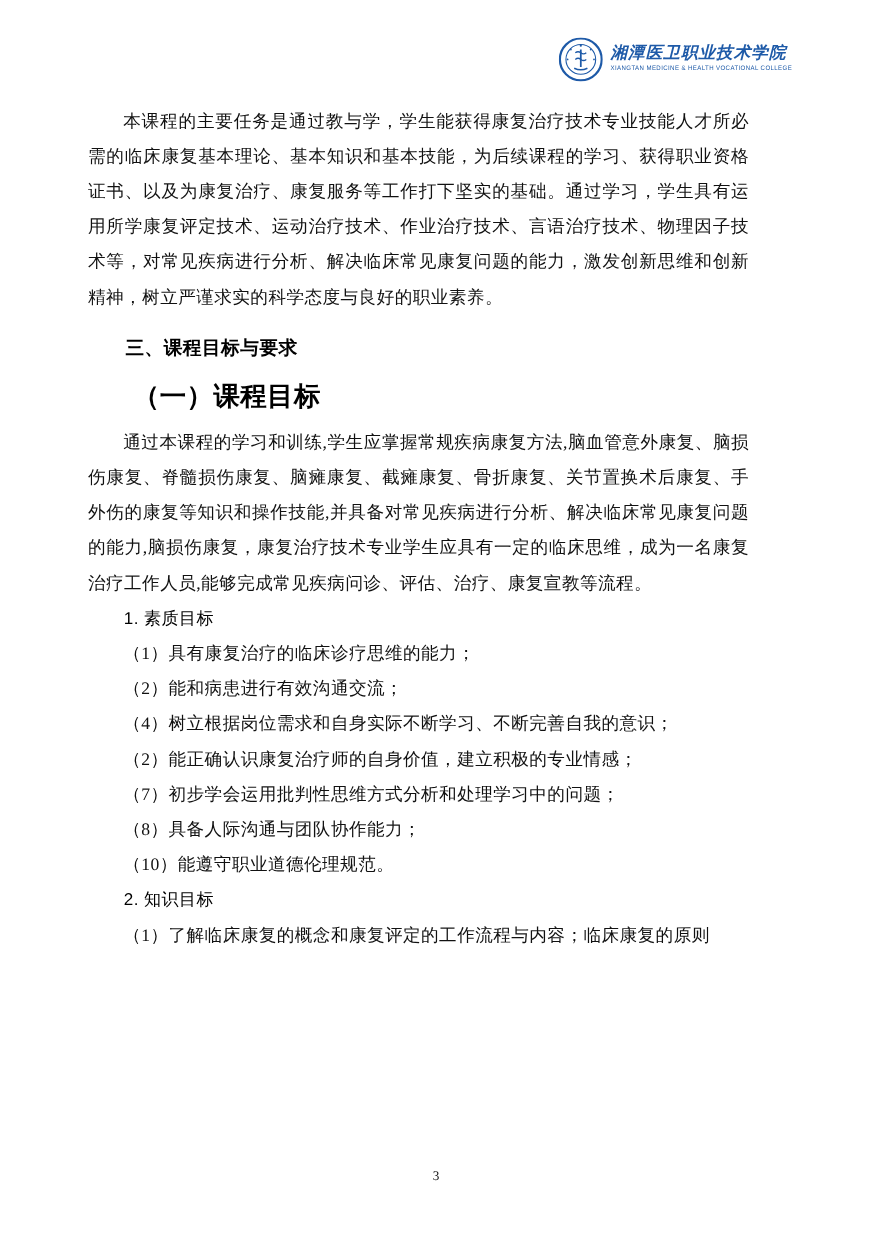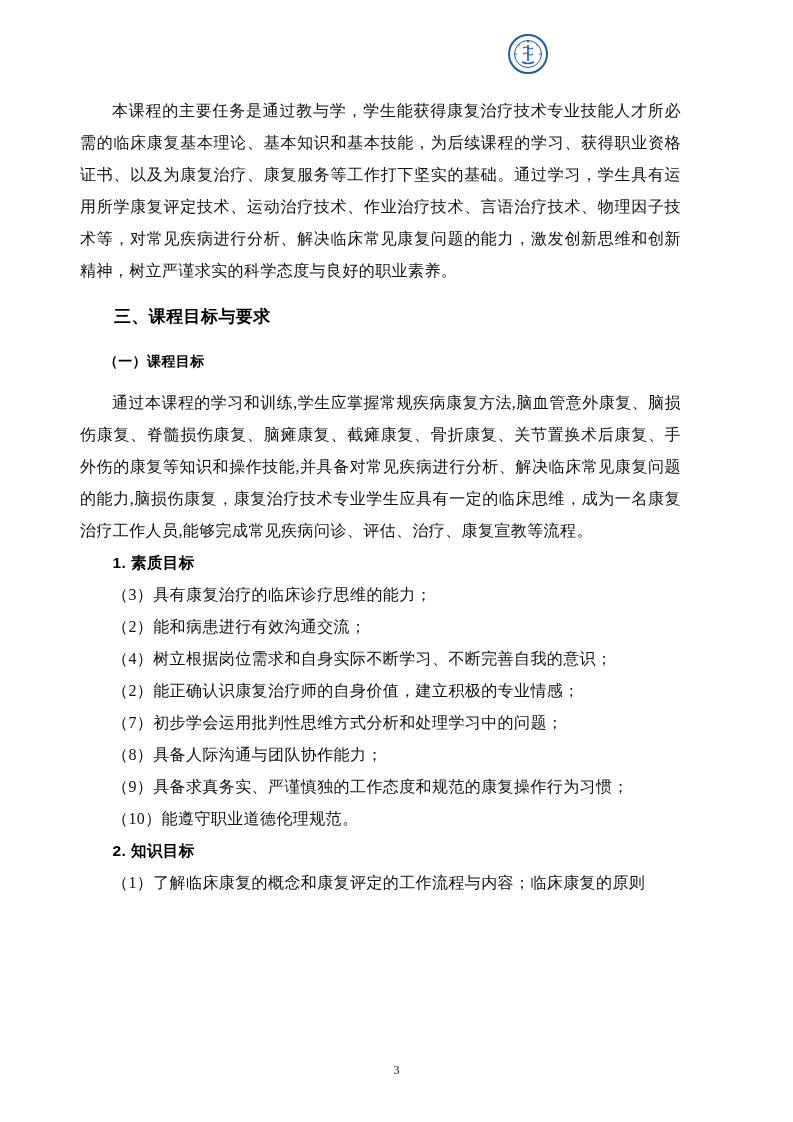--- a/index.html
+++ b/index.html
@@ -72,30 +72,30 @@
   .section-heading {
     font-family: "Liberation Sans", sans-serif;
     font-size: 17px;
     font-weight: bold;
     margin: 14px 0 12px 0;
     text-indent: 2em;
     color: #000000;
   }
   .subsection-heading {
     font-family: "Liberation Sans", sans-serif;
-    font-size: 14px;
+    font-size: 24px;
     font-weight: bold;
     margin: 12px 0 10px 0;
     text-indent: 1.7em;
     color: #000000;
   }
   .goal-heading {
     font-family: "Liberation Sans", sans-serif;
     font-size: 15.5px;
-    font-weight: bold;
+    font-weight: normal;
     margin: 0;
     text-indent: 2.1em;
     color: #000000;
   }
   .list-item {
     margin: 0;
     text-indent: 2em;
   }
   
   .footer {
@@ -122,42 +122,45 @@
       <circle cx="20" cy="7.5" r="1" fill="#1e5aa8"></circle>
       <circle cx="11" cy="11" r="0.8" fill="#1e5aa8"></circle>
       <circle cx="29" cy="11" r="0.8" fill="#1e5aa8"></circle>
       <circle cx="8" cy="20" r="0.8" fill="#1e5aa8"></circle>
       <circle cx="32" cy="20" r="0.8" fill="#1e5aa8"></circle>
       <path d="M20 11 L20 27" stroke="#1e5aa8" stroke-width="1.6" fill="none"></path>
       <path d="M15 14 C20 10, 20 18, 25 14" stroke="#1e5aa8" stroke-width="1.2" fill="none"></path>
       <path d="M15 20 C20 16, 20 24, 25 20" stroke="#1e5aa8" stroke-width="1.2" fill="none"></path>
       <path d="M14 28 Q20 31 26 28" stroke="#1e5aa8" stroke-width="1.4" fill="none"></path>
     </svg>
+    <div class="logo-text">
+      <span class="logo-zh">湘潭医卫职业技术学院</span>
+      <span class="logo-en">XIANGTAN MEDICINE &amp; HEALTH VOCATIONAL COLLEGE</span>
+    </div>
   </div>
 
   <div class="content">
 
     <p class="para">本课程的主要任务是通过教与学，学生能获得康复治疗技术专业技能人才所必需的临床康复基本理论、基本知识和基本技能，为后续课程的学习、获得职业资格证书、以及为康复治疗、康复服务等工作打下坚实的基础。通过学习，学生具有运用所学康复评定技术、运动治疗技术、作业治疗技术、言语治疗技术、物理因子技术等，对常见疾病进行分析、解决临床常见康复问题的能力，激发创新思维和创新精神，树立严谨求实的科学态度与良好的职业素养。</p>
 
     <h2 class="section-heading">三、课程目标与要求</h2>
 
     <h3 class="subsection-heading">（一）课程目标</h3>
 
     <p class="para">通过本课程的学习和训练,学生应掌握常规疾病康复方法,脑血管意外康复、脑损伤康复、脊髓损伤康复、脑瘫康复、截瘫康复、骨折康复、关节置换术后康复、手外伤的康复等知识和操作技能,并具备对常见疾病进行分析、解决临床常见康复问题的能力,脑损伤康复，康复治疗技术专业学生应具有一定的临床思维，成为一名康复治疗工作人员,能够完成常见疾病问诊、评估、治疗、康复宣教等流程。</p>
 
 
     <p class="goal-heading">1. 素质目标</p>
 
-    <p class="list-item">（3）具有康复治疗的临床诊疗思维的能力；</p>
+    <p class="list-item">（1）具有康复治疗的临床诊疗思维的能力；</p>
     <p class="list-item">（2）能和病患进行有效沟通交流；</p>
     <p class="list-item">（4）树立根据岗位需求和自身实际不断学习、不断完善自我的意识；</p>
     <p class="list-item">（2）能正确认识康复治疗师的自身价值，建立积极的专业情感；</p>
     <p class="list-item">（7）初步学会运用批判性思维方式分析和处理学习中的问题；</p>
     <p class="list-item">（8）具备人际沟通与团队协作能力；</p>
-    <p class="list-item">（9）具备求真务实、严谨慎独的工作态度和规范的康复操作行为习惯；</p>
     <p class="list-item">（10）能遵守职业道德伦理规范。</p>
 
     <p class="goal-heading">2. 知识目标</p>
 
     <p class="list-item">（1）了解临床康复的概念和康复评定的工作流程与内容；临床康复的原则</p>
 
   </div>
 
   <div class="footer">
     <span class="page-number">3</span>

